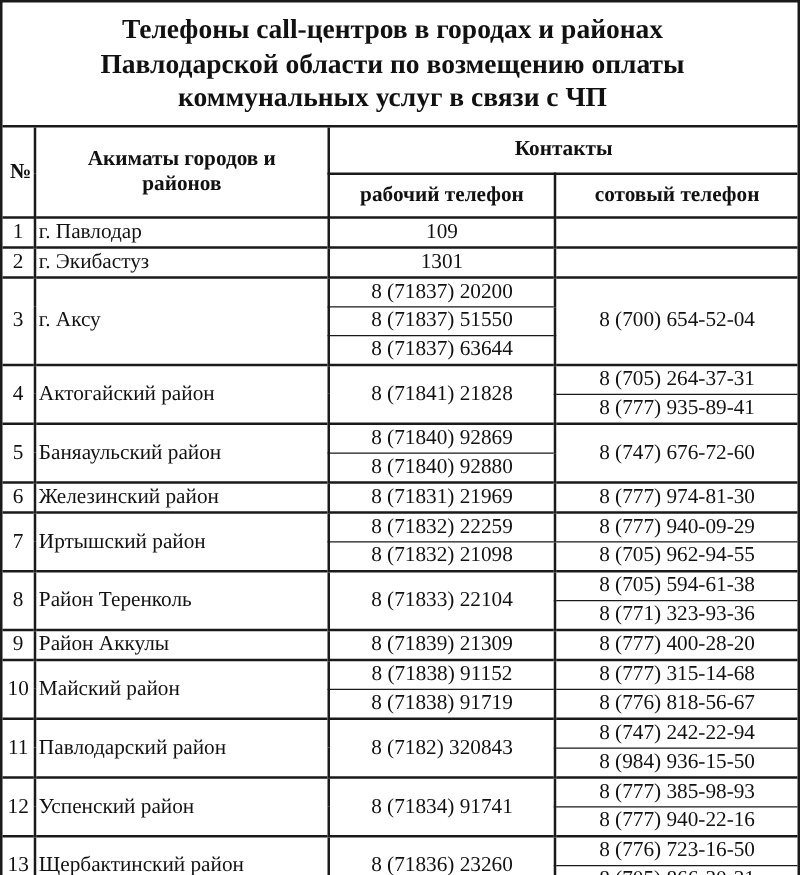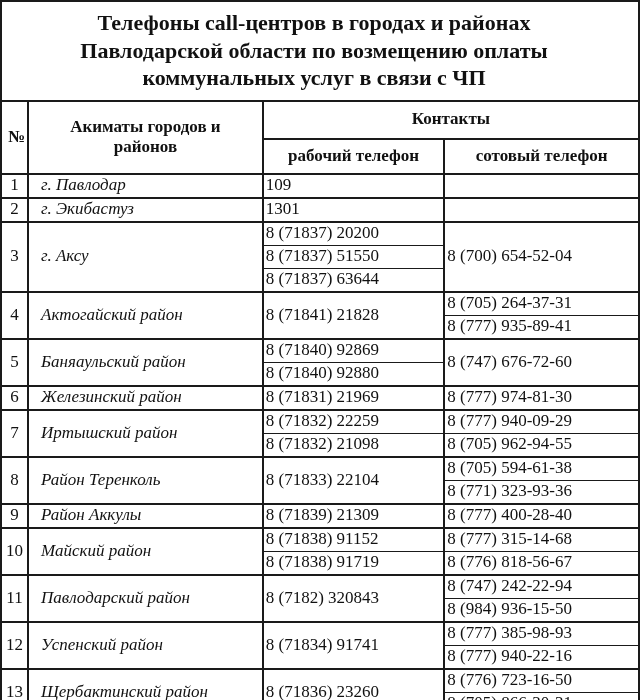--- a/index.html
+++ b/index.html
@@ -49,22 +49,22 @@
     text-align: center;
     padding: 3px 6px;
   }
   thead th.h-name { padding: 3px 26px; }
   thead tr.h-top th { height: 30px; }
   thead tr.h-sub th { height: 27px; border-radius: 13px; }
 
   tbody td { height: 22px; padding: 0 2px; }
   tbody tr.group-start td { border-top-width: 2px; }
   tbody td.num   { text-align: center; }
-  tbody td.name  { text-align: left; padding-left: 12px; font-style: italic; }
-  tbody td.phone { }
+  tbody td.name  { text-align: left; padding-left: 2px; }
+  tbody td.phone { text-align: center; }
 </style>
 </head>
 <body>
 
 <div class="sheet">
   <div class="title">Телефоны call-центров в городах и районах Павлодарской области по возмещению оплаты коммунальных услуг в связи с ЧП</div>
 
   <table class="phones">
     <colgroup>
       <col class="c-num">
@@ -148,21 +148,21 @@
           <td class="phone" rowspan="2">8 (71833) 22104</td>
           <td class="phone">8 (705) 594-61-38</td>
         </tr>
         <tr>
           <td class="phone">8 (771) 323-93-36</td>
         </tr>
         <tr class="group-start">
           <td class="num" rowspan="1">9</td>
           <td class="name" rowspan="1">Район Аккулы</td>
           <td class="phone" rowspan="1">8 (71839) 21309</td>
-          <td class="phone" rowspan="1">8 (777) 400-28-40</td>
+          <td class="phone" rowspan="1">8 (777) 400-28-20</td>
         </tr>
         <tr class="group-start">
           <td class="num" rowspan="2">10</td>
           <td class="name" rowspan="2">Майский район</td>
           <td class="phone">8 (71838) 91152</td>
           <td class="phone">8 (777) 315-14-68</td>
         </tr>
         <tr>
           <td class="phone">8 (71838) 91719</td>
           <td class="phone">8 (776) 818-56-67</td>

